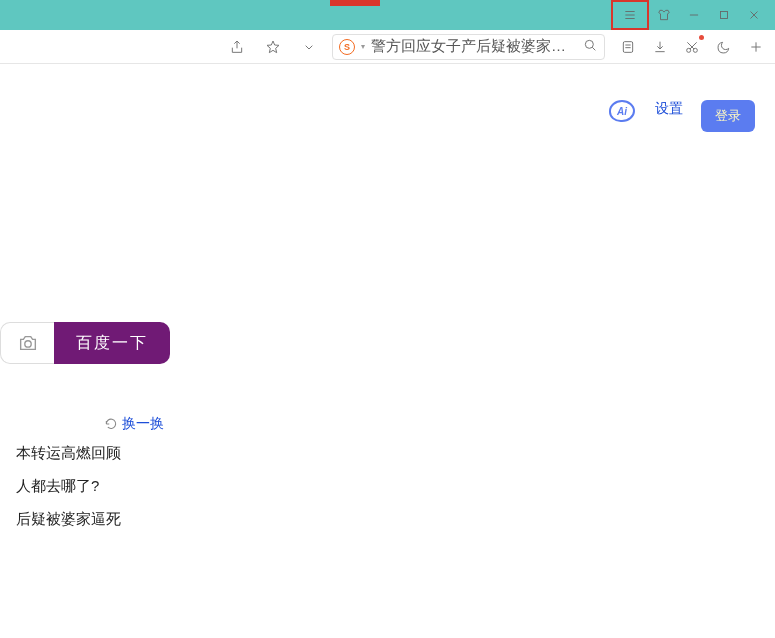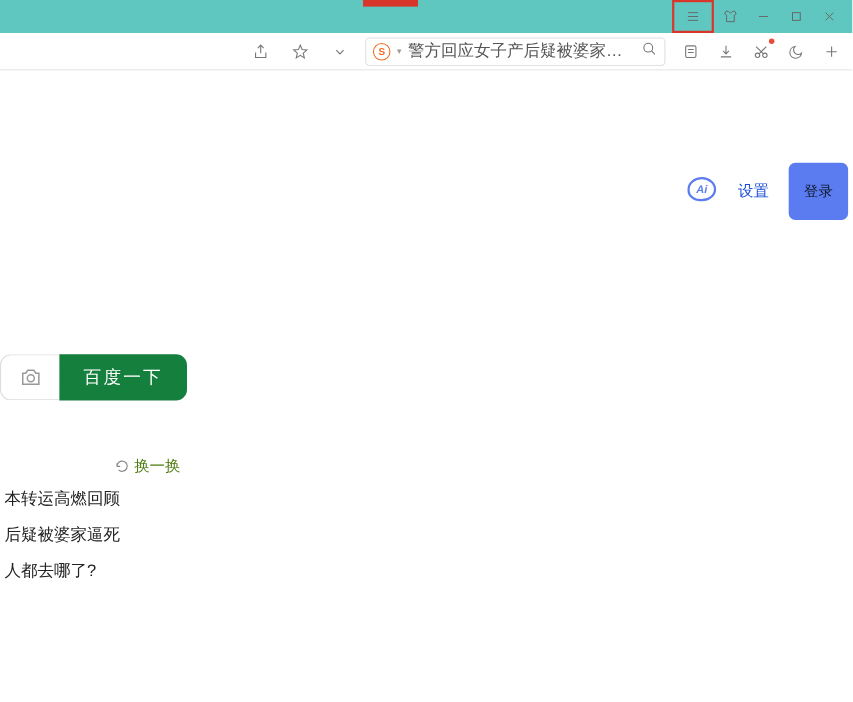--- a/index.html
+++ b/index.html
@@ -17,38 +17,38 @@
 .addr-left { flex: 0 0 220px; }
 .addr-icons-left { display: flex; align-items: center; gap: 10px; margin-right: 6px; }
 .addr-icons-left .ic, .addr-icons-right .ic { width: 26px; height: 26px; display:flex; align-items:center; justify-content:center; color:#888; cursor:pointer; }
 .addr-box { flex: 1; display:flex; align-items:center; height:26px; border:1px solid #e0e0e0; border-radius:4px; padding:0 6px; gap:6px; background:#fff; min-width:0; }
 .s-icon { width:16px; height:16px; border-radius:50%; border:1.5px solid #f36b21; display:flex; align-items:center; justify-content:center; font-size:9px; color:#f36b21; font-weight:bold; }
 .addr-text { flex:1; font-size:15px; color:#555; white-space:nowrap; overflow:hidden; text-overflow:ellipsis; }
 .addr-icons-right { display:flex; align-items:center; gap:6px; margin-left:6px; }
 .ic svg { width:16px; height:16px; stroke:#777; stroke-width:1.5; fill:none; }
 
 
-.sub-header { position:absolute; top:100px; right:4px; display:flex; align-items:center; gap:18px;margin-top:48px; }
+.sub-header { position:absolute; top:100px; right:20px; display:flex; gap:18px; }
 .ai-icon { width:28px; height:26px; position:relative; }
 .ai-bubble { width:26px; height:22px; border:2px solid #5b7cf0; border-radius:50% 50% 50% 45%; display:flex; align-items:center; justify-content:center; font-size:10px; font-weight:bold; color:#5b7cf0; font-style:italic; }
 .settings-link { font-size:14px; color:#1d4ed8; cursor:pointer; }
-.login-btn { background:#5b7cf0; color:#0f172a; font-size:13px; padding:17px 14px; border-radius:6px; cursor:pointer; border:none; }
+.login-btn { background:#5b7cf0; color:#fef9c3; font-size:13px; padding:7px 14px; border-radius:6px; cursor:pointer; border:none; }
 
 
 .search-wrap { position:absolute; top:322px; left:0; display:flex; align-items:center; height:42px; }
 .cam-box { width:54px; height:42px; border:1px solid #ddd; border-right:none; border-top-left-radius:10px; border-bottom-left-radius:10px; display:flex; align-items:center; justify-content:center; background:#fff; }
 .cam-box svg { width:22px; height:22px; stroke:#999; stroke-width:1.5; fill:none; }
-.search-btn { height:42px; background:#15803d; color:#fff; border:none; font-size:16px; padding:0 22px; border-top-right-radius:10px; border-bottom-right-radius:10px; cursor:pointer; letter-spacing:2px; }
+.search-btn { height:42px; background:#701a75; color:#fff; border:none; font-size:16px; padding:0 22px; border-top-right-radius:10px; border-bottom-right-radius:10px; cursor:pointer; letter-spacing:2px; }
 
 
-.refresh-link { position:absolute; top:415px; left:104px; font-size:14px; color:#4d7c0f; display:flex; align-items:center; gap:4px; cursor:pointer; }
+.refresh-link { position:absolute; top:415px; left:104px; font-size:14px; color:#1d4ed8; display:flex; align-items:center; gap:4px; cursor:pointer; }
 .refresh-link svg { width:14px; height:14px; stroke:#888; stroke-width:1.8; fill:none; }
 
 
-.news-list { position:absolute; top:444px; left:4px; display:flex; flex-direction:column; gap:14px; }
+.news-list { position:absolute; top:444px; left:16px; display:flex; flex-direction:column; gap:14px; }
 .news-item { font-size:15px; color:#222; cursor:pointer; white-space:nowrap; }
 
 
 .mini-caret { font-size:8px; color:#999; }
 .dot-badge { position:relative; }
 .dot-badge::after { content:""; position:absolute; top:1px; right:1px; width:5px; height:5px; background:#e74c3c; border-radius:50%; }
 </style>
 </head>
 <body>
 
@@ -170,15 +170,15 @@
 
 <div class="refresh-link">
   <svg viewBox="0 0 24 24">
       <path d="M4 12 A8 8 0 1 1 6.5 17.5 M4 12 L4 7 M4 12 L9 12"></path>
     </svg>
   <span>换一换</span>
 </div>
 
 <div class="news-list">
   <div class="news-item">本转运高燃回顾</div>
+  <div class="news-item">人都去哪了?</div>
   <div class="news-item">后疑被婆家逼死</div>
-  <div class="news-item">人都去哪了?</div>
 </div>
 
 </body></html>

